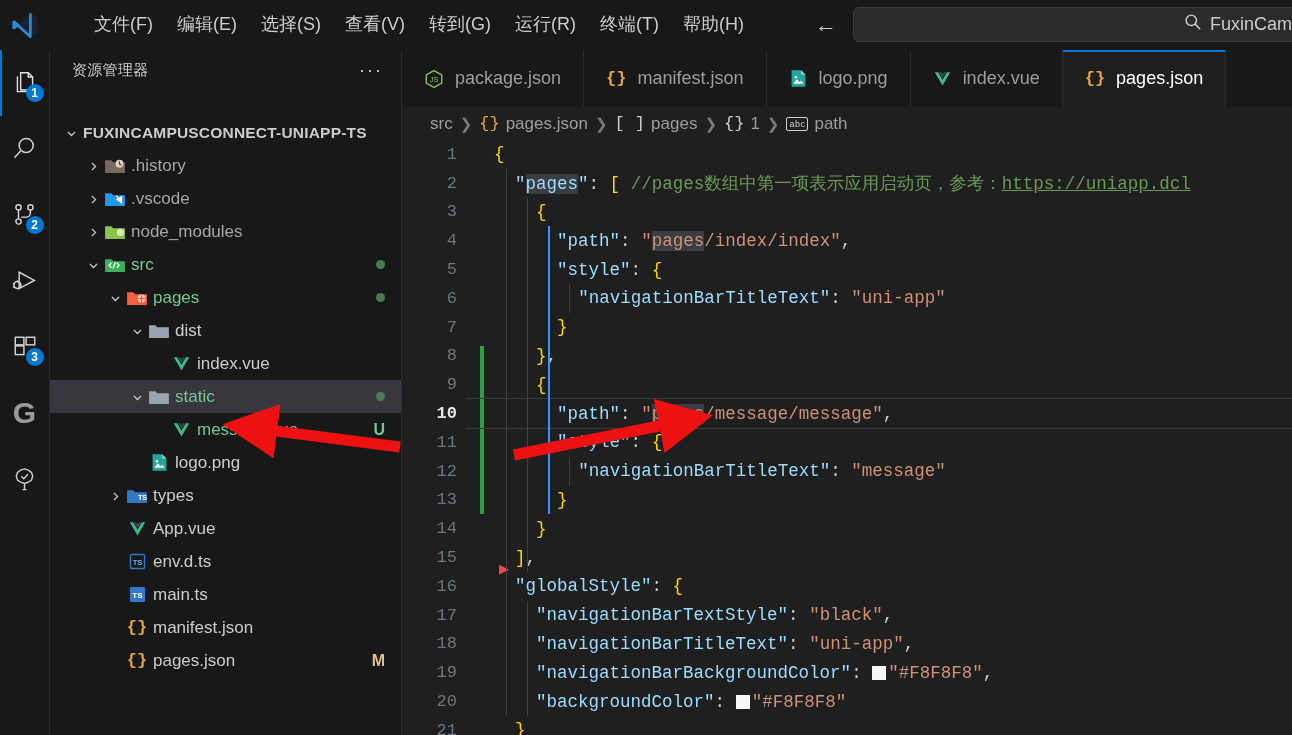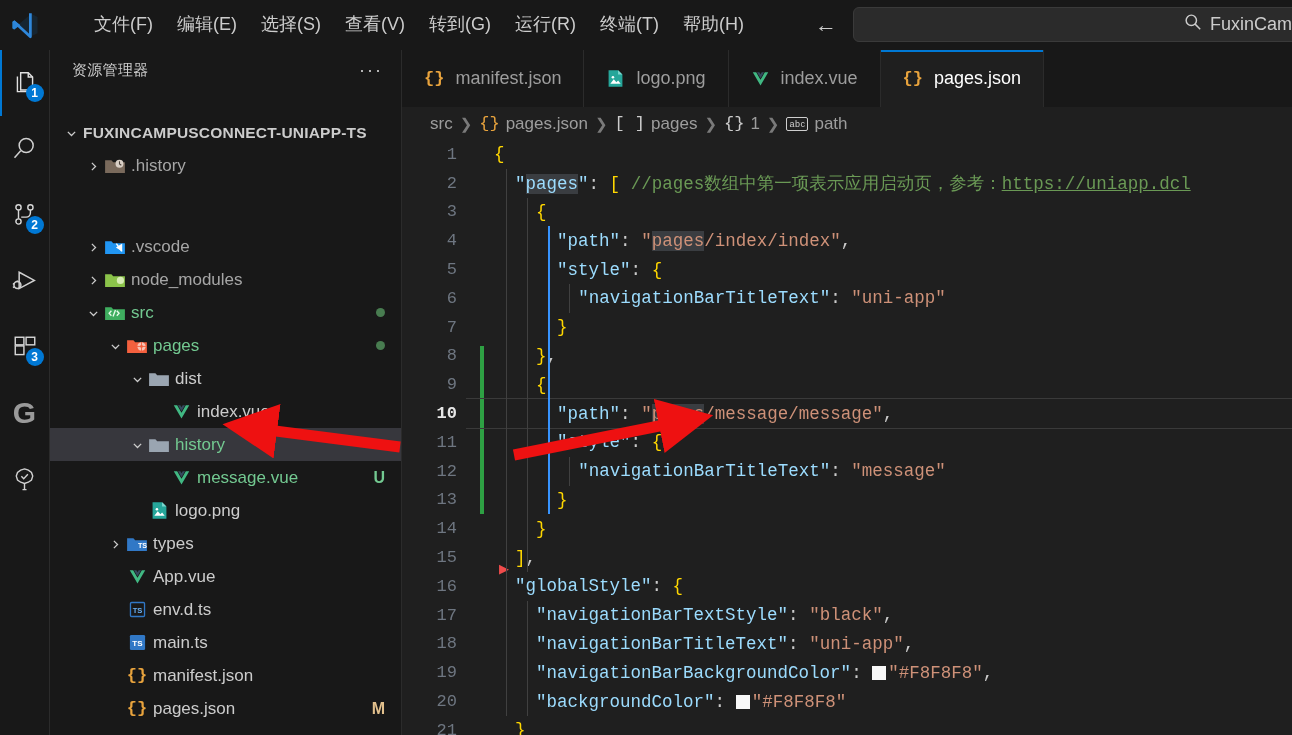--- a/index.html
+++ b/index.html
@@ -301,21 +301,21 @@
               </svg></span>
             <span class="ficon">
               <svg width="22" height="18" viewBox="0 0 24 20">
                 <path d="M1 3.5 h7 l2 2.2 h13 v12 h-22 z" fill="#7a6a5c"></path>
                 <circle cx="17" cy="7.5" r="4.4" fill="#d9cfc6"></circle>
                 <path d="M17 4.8 v3 l2 1.4" stroke="#4a4038" stroke-width="1.2" fill="none"></path>
               </svg>
             </span>
             <span class="tname dim">.history</span>
           </div>
-          <div class="tree-row" style="padding-left: 34px; margin-top: 48px;">
+          <div class="tree-row" style="padding-left: 34px;">
             <span class="twisty"><svg width="13" height="13" viewBox="0 0 16 16" fill="none" stroke="#cccccc" stroke-width="1.6">
                 <path d="M6 3.5 L10.5 8 L6 12.5"></path>
               </svg></span>
             <span class="ficon">
               <svg width="22" height="18" viewBox="0 0 24 20">
                 <path d="M1 3.5 h7 l2 2.2 h13 v12 h-22 z" fill="#2196f3"></path>
                 <path d="M20 6 L20 15 L13 10.5 Z" fill="#ffffff"></path>
                 <path d="M13.5 6.2 L19.6 14.8" stroke="#ffffff" stroke-width="1.6"></path>
               </svg>
             </span>
@@ -387,21 +387,21 @@
           </div>
           <div class="tree-row selected" style="padding-left: 78px;">
             <span class="twisty"><svg width="13" height="13" viewBox="0 0 16 16" fill="none" stroke="#cccccc" stroke-width="1.6">
                 <path d="M3.5 6 L8 10.5 L12.5 6"></path>
               </svg></span>
             <span class="ficon">
               <svg width="22" height="18" viewBox="0 0 24 20">
                 <path d="M1 3.5 h7 l2 2.2 h13 v12 h-22 z" fill="#9aa5b1"></path>
               </svg>
             </span>
-            <span class="tname green">history</span>
+            <span class="tname green">static</span>
             <span class="tdot"></span>
           </div>
           <div class="tree-row" style="padding-left: 100px;">
             <span class="twisty"></span>
             <span class="ficon">
               <svg width="19" height="17" viewBox="0 0 24 22">
                 <path d="M2 3 L12 20 L22 3 L17.6 3 L12 12.6 L6.4 3 Z" fill="#41b883"></path>
                 <path d="M7.4 3 L12 10.6 L16.6 3 L13.5 3 L12 5.6 L10.5 3 Z" fill="#35495e"></path>
               </svg>
             </span>
@@ -476,20 +476,29 @@
             </span>
             <span class="tname grey">pages.json</span>
             <span class="tbadge M">M</span>
           </div>
         </div>
     </div>
 
     <div class="editor-area">
 
       <div class="tabs" id="tabs">
+          <div class="tab">
+            <span class="tab-icon">
+              <svg width="20" height="20" viewBox="0 0 22 22">
+                <path d="M11 1.8 L19.5 6.4 v9.2 L11 20.2 L2.5 15.6 V6.4 Z" fill="none" stroke="#8bc34a" stroke-width="1.5"></path>
+                <text x="11" y="14.5" text-anchor="middle" font-size="8" fill="#8bc34a" font-family="Liberation Sans">JS</text>
+              </svg>
+            </span>
+            <span>package.json</span>
+          </div>
           <div class="tab">
             <span class="tab-icon">
               <span style="color:#e8a33d;font-family:'Liberation Mono',monospace;font-size:17px;font-weight:bold">{}</span>
             </span>
             <span>manifest.json</span>
           </div>
           <div class="tab">
             <span class="tab-icon">
               <svg width="19" height="19" viewBox="0 0 20 22">
                 <path d="M2 1.5 h11 l5 5 v14 h-16 z" fill="#26a69a"></path>

